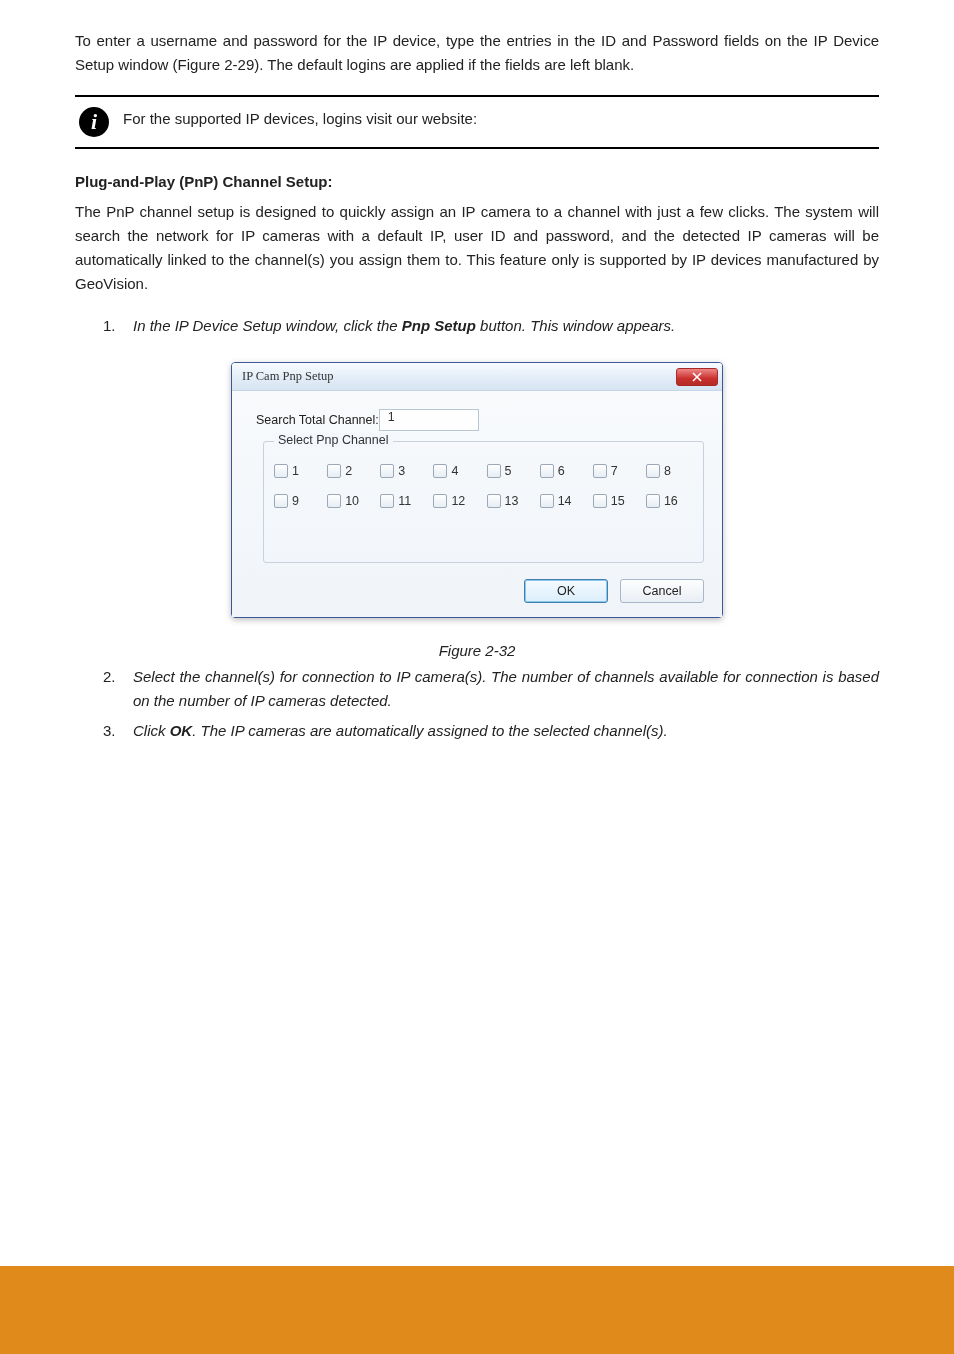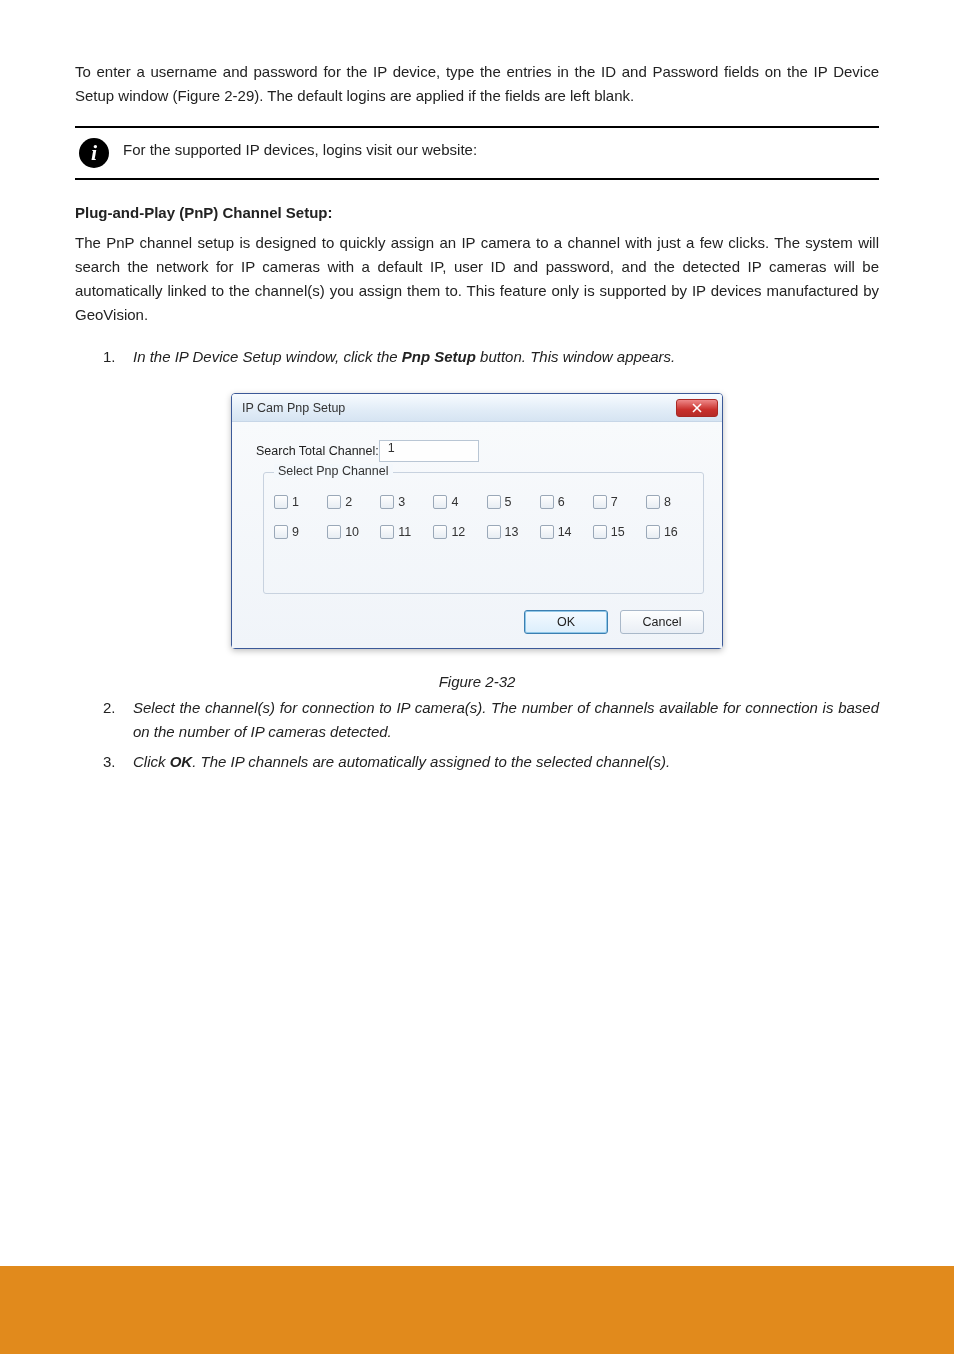--- a/index.html
+++ b/index.html
@@ -6,21 +6,21 @@
   body {
     font-family: Arial, sans-serif;
     background: #ffffff;
     width: 954px;
     height: 1354px;
     position: relative;
     font-size: 15px;
     color: #222;
   }
   .page-content {
-    padding: 60px 75px 0 75px;
+    padding: 29px 75px 0 75px;
   }
   .paragraph {
     line-height: 1.6;
     margin-bottom: 18px;
     text-align: justify;
   }
   .info-block {
     border-top: 2px solid #000;
     border-bottom: 2px solid #000;
     padding: 10px 0 10px 0;
@@ -85,21 +85,21 @@
     height: 28px;
     background: linear-gradient(180deg, #f7fbff 0%, #e1ecf7 60%, #d6e4f2 100%);
     border-bottom: 1px solid #c7d6e7;
     display: flex;
     align-items: center;
     justify-content: space-between;
     padding: 0 4px 0 10px;
     border-top-left-radius: 3px;
     border-top-right-radius: 3px;
   }
-  .titlebar-text { font-size: 12.5px; color: #333; }
+  .titlebar-text { font-size: 12.5px; color: #333; font-family: Liberation Serif, serif; }
   .close-btn {
     width: 42px;
     height: 18px;
     background: linear-gradient(180deg, #e88 0%, #c9302c 60%, #b52b27 100%);
     border: 1px solid #a82824;
     border-radius: 3px;
     display: flex;
     align-items: center;
     justify-content: center;
   }
@@ -317,19 +317,19 @@
   <div class="caption">Figure 2-32</div>
 
   <div class="list-item">
     <div class="bullet">2.</div>
     <div class="list-body">Select the channel(s) for connection to IP camera(s). The number of channels available for connection is based on the number of IP cameras detected.</div>
   </div>
 
   <div class="list-item">
     <div class="bullet">3.</div>
     <div class="list-body">
-      <span>Click </span><span class="bold">OK</span><span>. The IP channels are automatically assigned to the selected channel(s).</span>
+      <span>Click </span><span class="bold">OK</span><span>. The IP cameras are automatically assigned to the selected channel(s).</span>
     </div>
   </div>
 
 </div>
 
 <div class="footer-bar"></div>
 
 </body></html>

